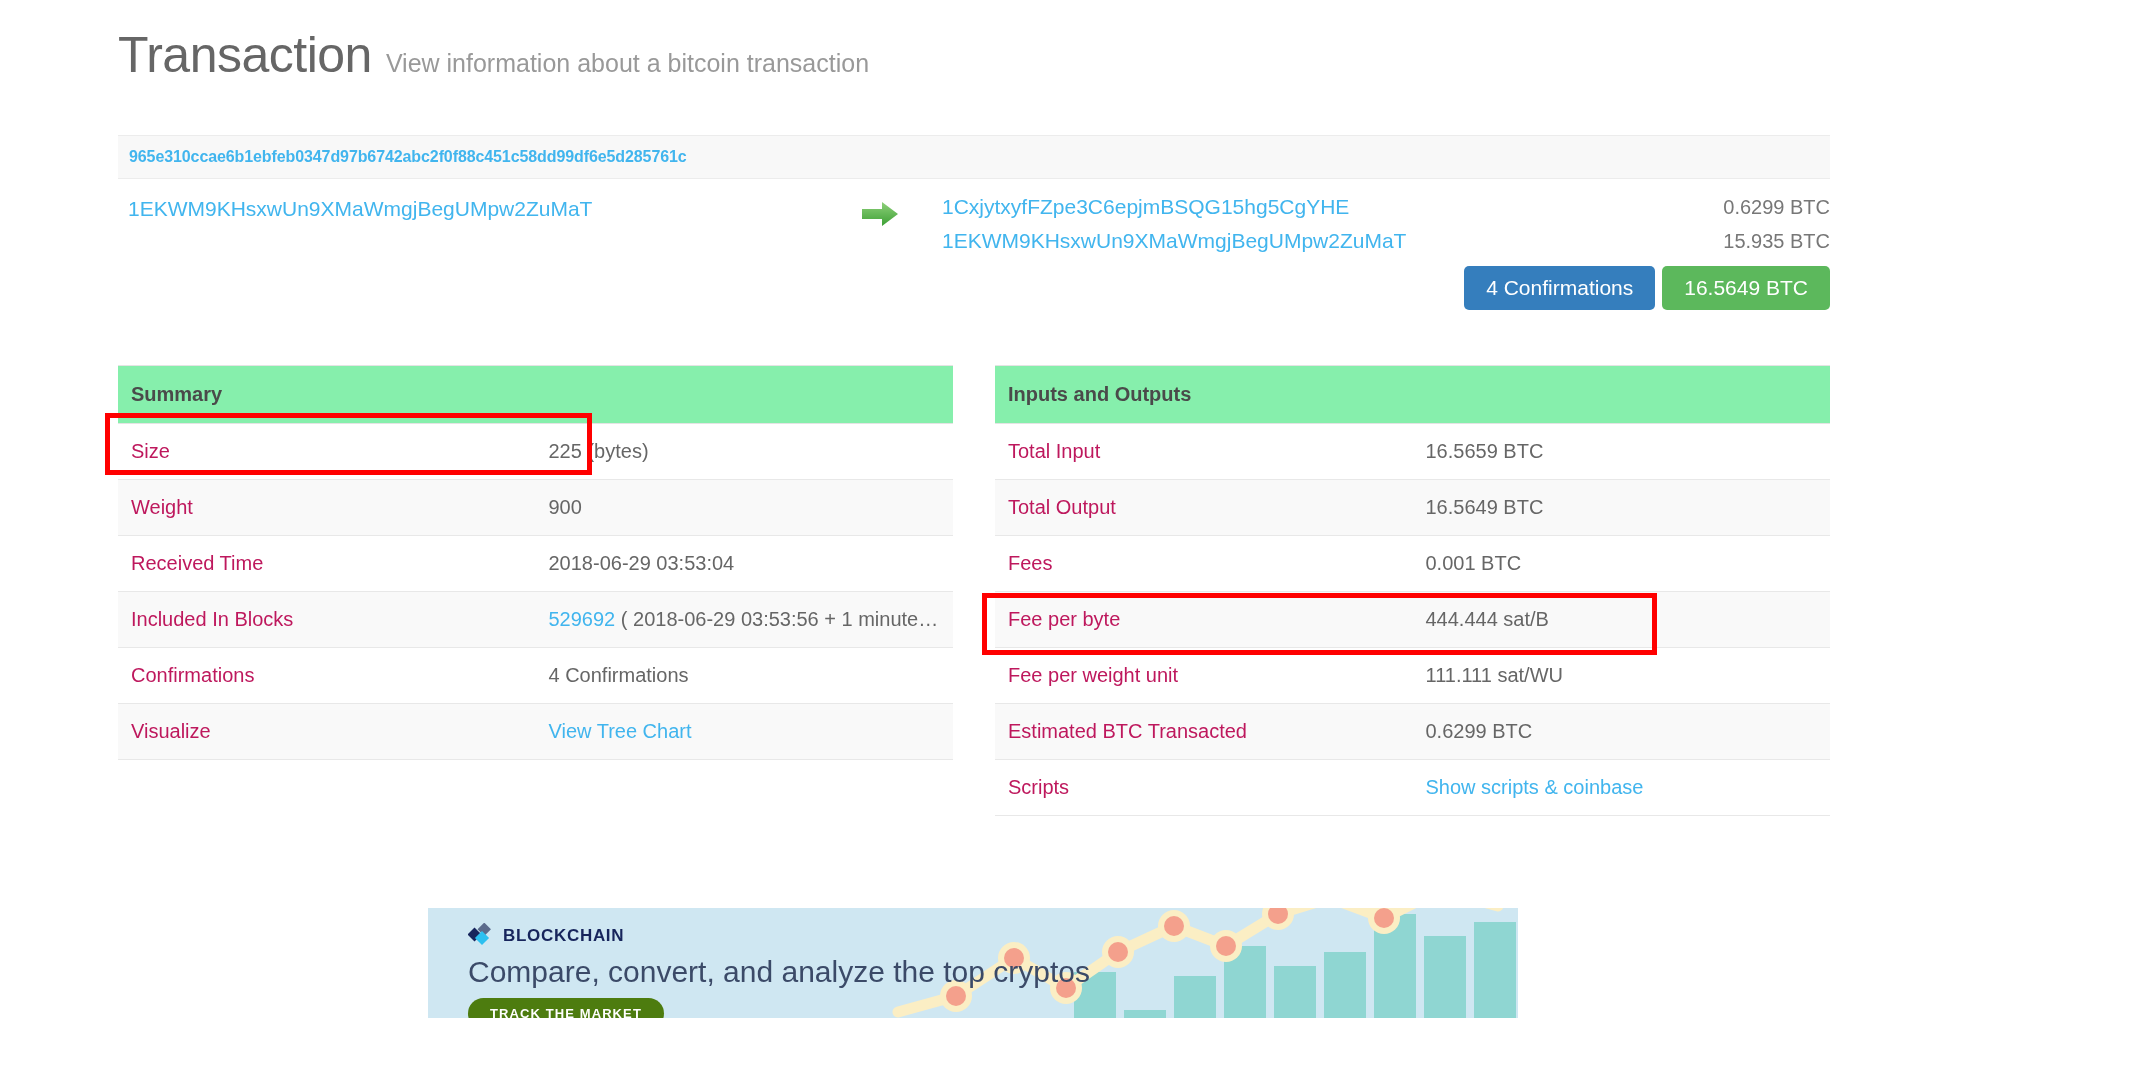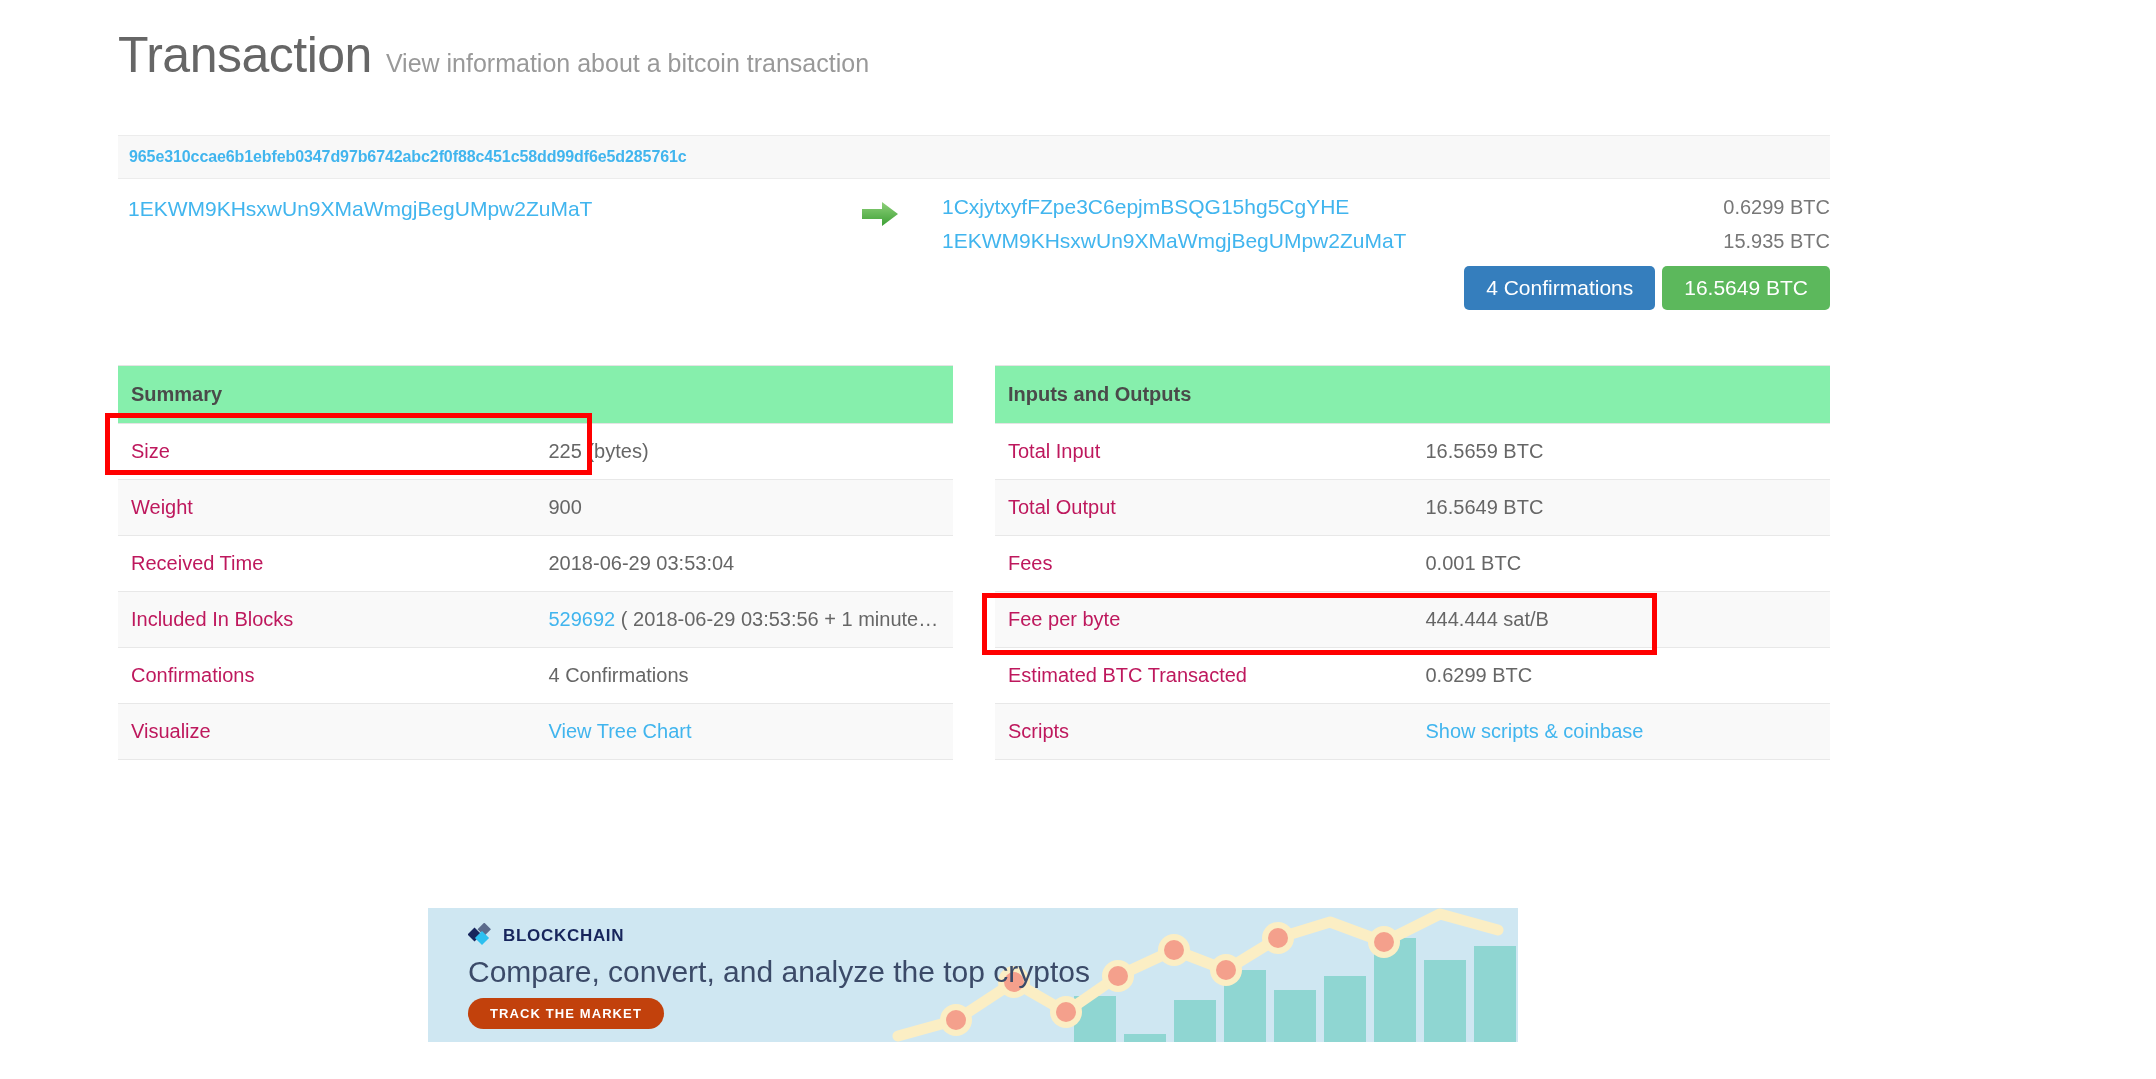--- a/index.html
+++ b/index.html
@@ -190,21 +190,21 @@
   }
   #hl-size     { left: 105px;  top: 413px; width: 487px; height: 62px; }
   #hl-feebyte  { left: 982px;  top: 593px; width: 675px; height: 62px; }
 
   
   .banner {
     position: absolute;
     left: 428px;
     top: 908px;
     width: 1090px;
-    height: 134px;
+    height: 110px;
     background: #cfe7f2;
     overflow: hidden;
   }
   .banner-left {
     position: absolute;
     left: 40px;
     top: 16px;
     z-index: 3;
   }
   .brand {
@@ -345,20 +345,24 @@
         <td class="key">Total Output</td>
         <td class="val">16.5649 BTC</td>
       </tr>
       <tr>
         <td class="key">Fees</td>
         <td class="val">0.001 BTC</td>
       </tr>
       <tr>
         <td class="key">Fee per byte</td>
         <td class="val">444.444 sat/B</td>
+      </tr>
+      <tr>
+        <td class="key">Fee per weight unit</td>
+        <td class="val">111.111 sat/WU</td>
       </tr>
       <tr>
         <td class="key">Estimated BTC Transacted</td>
         <td class="val">0.6299 BTC</td>
       </tr>
       <tr>
         <td class="key">Scripts</td>
         <td class="val"><a href="#">Show scripts &amp; coinbase</a></td>
       </tr>
     </tbody>
@@ -410,15 +414,15 @@
       <span class="brand-mark">
         <svg width="26" height="26" viewBox="0 0 26 26">
           <rect x="11.5" y="1.5" width="9.5" height="9.5" transform="rotate(45 16.25 6.25)" fill="#5b6b8c"></rect>
           <rect x="1.5" y="6.5" width="10" height="10" transform="rotate(45 6.5 11.5)" fill="#17255c"></rect>
           <rect x="9" y="10" width="10" height="10" transform="rotate(45 14 15)" fill="#2cc0f0"></rect>
         </svg>
       </span>
       <span class="brand-name">BLOCKCHAIN</span>
     </div>
     <div class="banner-headline">Compare, convert, and analyze the top cryptos</div>
-    <div class="cta" style="background: #c2410c;">TRACK THE MARKET</div>
+    <div class="cta" style="background: #4d7c0f;">TRACK THE MARKET</div>
   </div>
 </div>
 
 </body></html>

